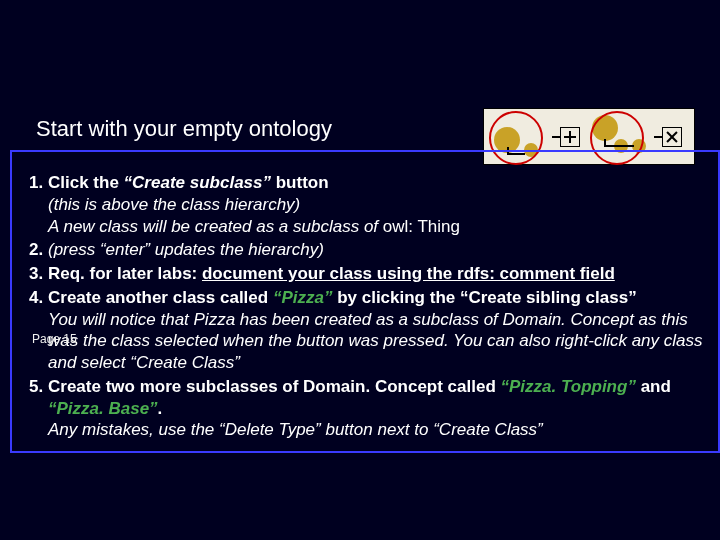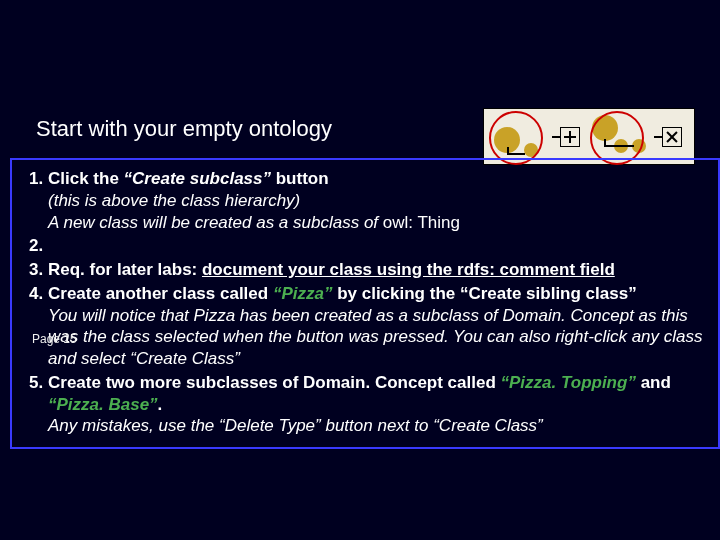--- a/index.html
+++ b/index.html
@@ -52,22 +52,21 @@
   .plus::after  { top:8px; left:3px; height:2px; width:12px; }
   .x::before, .x::after { content:""; position:absolute; background:#000; left:8px; top:2px; width:2px; height:14px; }
   .x::before { transform: rotate(45deg); }
   .x::after  { transform: rotate(-45deg); }
   .instr-box {
     position: absolute;
     top: 150px;
     left: 10px;
     width: 694px;
     border: 2px solid #3a3aff;
-    padding: 8px 6px 8px 6px;
-    margin-top: 8px;
+    padding: 20px 6px 8px 6px;
   }
   ol.instr {
     margin: 0;
     padding-left: 30px;
     list-style: decimal;
     font-size: 17px;
     line-height: 1.28;
     font-weight: bold;
   }
   ol.instr li { margin: 0 0 2px 0; }
@@ -114,20 +113,21 @@
   </div>
 
   <div class="instr-box">
     <ol class="instr">
       <li>
         <span><span>Click the </span><em class="notital">“Create subclass”</em><span> button</span></span>
         <span class="sub i">(this is above the class hierarchy)</span>
         <span class="sub i"><span>A new class will be created as a subclass of </span><span style="font-style:normal;">owl: Thing</span></span>
       </li>
       <li>
+        <span class="sub i">(press “enter” updates the hierarchy)</span>
       </li>
       <li>
         <span><span>Req. for later labs: </span><span class="u">document your class using the rdfs: comment field</span></span>
       </li>
       <li>
         <span><span>Create another class called </span><span class="green">“Pizza”</span><span> by clicking the “Create sibling class”</span></span>
         <span class="sub i">You will notice that Pizza has been created as a subclass of Domain. Concept as this was the class selected when the button was pressed. You can also right-click any class and select “Create Class”</span>
       </li>
       <li>
         <span><span>Create two more subclasses of </span><span>Domain. Concept</span><span> called </span><span class="green">“Pizza. Topping”</span><span> and </span><span class="green">“Pizza. Base”</span><span>.</span></span>

